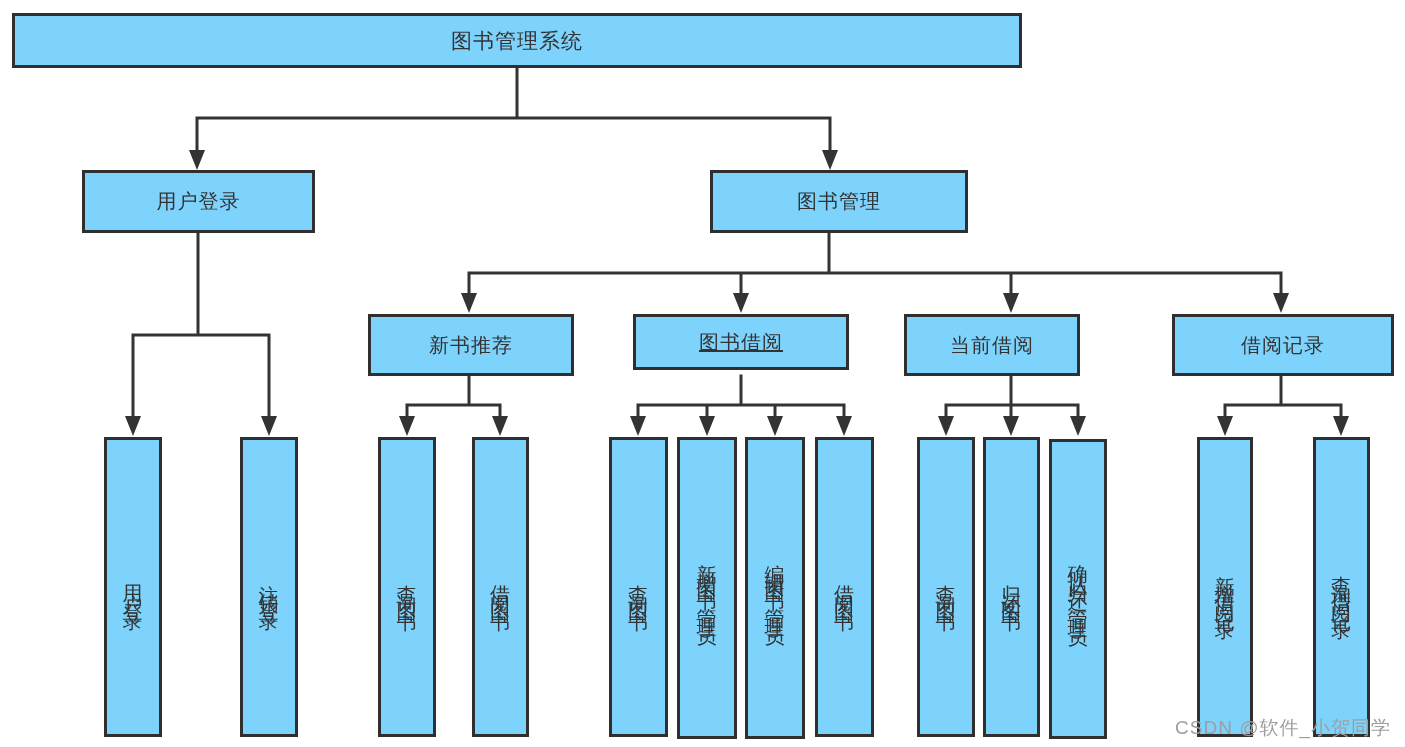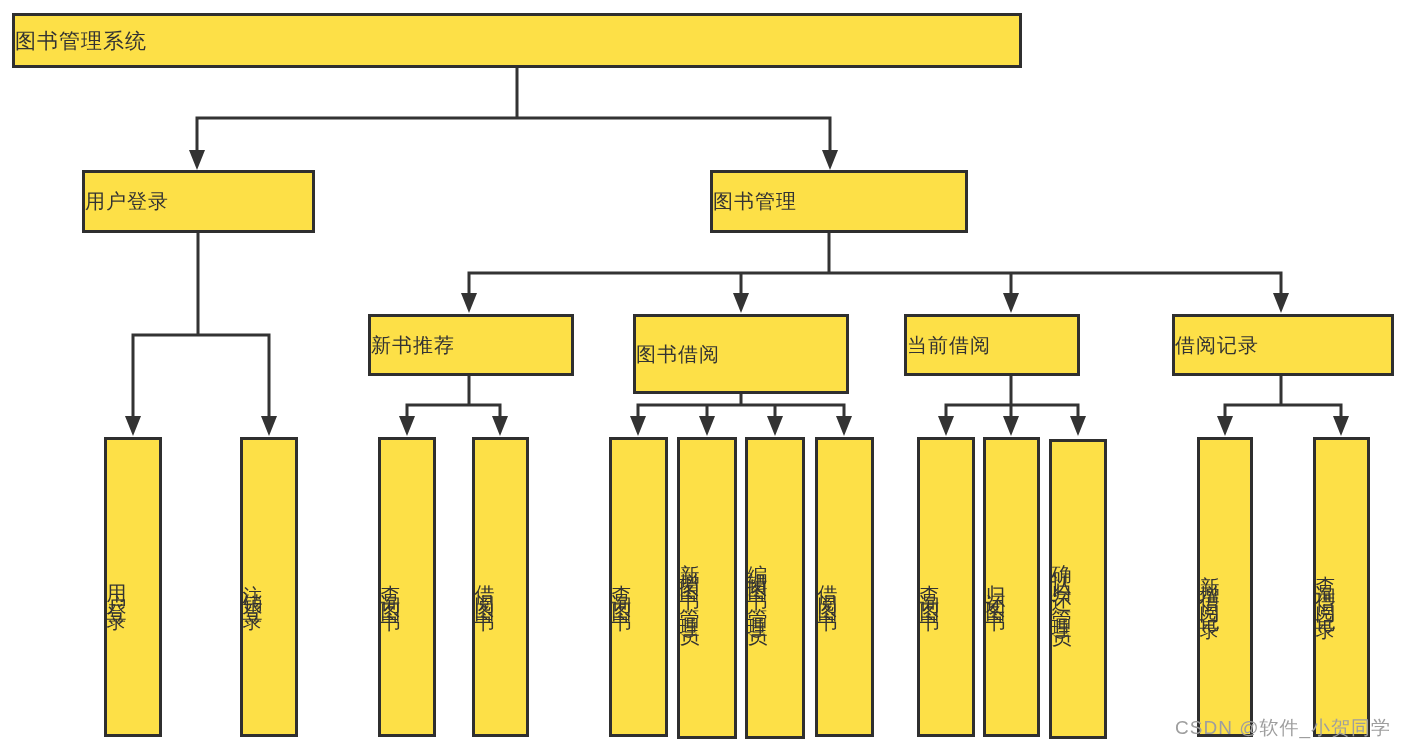--- a/index.html
+++ b/index.html
@@ -9,22 +9,22 @@
     background:#ffffff;
     font-family:"Liberation Sans","DejaVu Sans",sans-serif;
     color:#333333;
     overflow:hidden;
   }
   .wires{position:absolute;left:0;top:0;width:1405px;height:747px;}
   .box{
     position:absolute;
     box-sizing:border-box;
     border:3px solid #2f2f2f;
-    background:#fde047;
-    display:flex;align-items:center;
+    background:#7dd3fc;
+    display:flex;align-items:center;justify-content:center;
     font-size:20px;color:#333333;
     letter-spacing:1px;
     z-index:2;
   }
   .root{font-size:21px;}
   .vbox span{
     writing-mode:vertical-rl;
     letter-spacing:9px;
     line-height:1;
     font-size:20px;
@@ -93,21 +93,21 @@
   <div class="box" style="left:82px;top:170px;width:233px;height:63px;">
     <span>用户登录</span>
   </div>
   <div class="box" style="left:710px;top:170px;width:258px;height:63px;">
     <span>图书管理</span>
   </div>
 
   <div class="box" style="left:368px;top:314px;width:206px;height:62px;">
     <span>新书推荐</span>
   </div>
-  <div class="box" style="left:633px;top:314px;width:216px;height:80px;">
+  <div class="box" style="left:633px;top:314px;width:216px;height:56px;text-decoration:underline;">
     <span>图书借阅</span>
   </div>
   <div class="box" style="left:904px;top:314px;width:176px;height:62px;">
     <span>当前借阅</span>
   </div>
   <div class="box" style="left:1172px;top:314px;width:222px;height:62px;">
     <span>借阅记录</span>
   </div>
 
   <div class="box vbox" style="left:104px;top:437px;width:58px;height:300px;">

